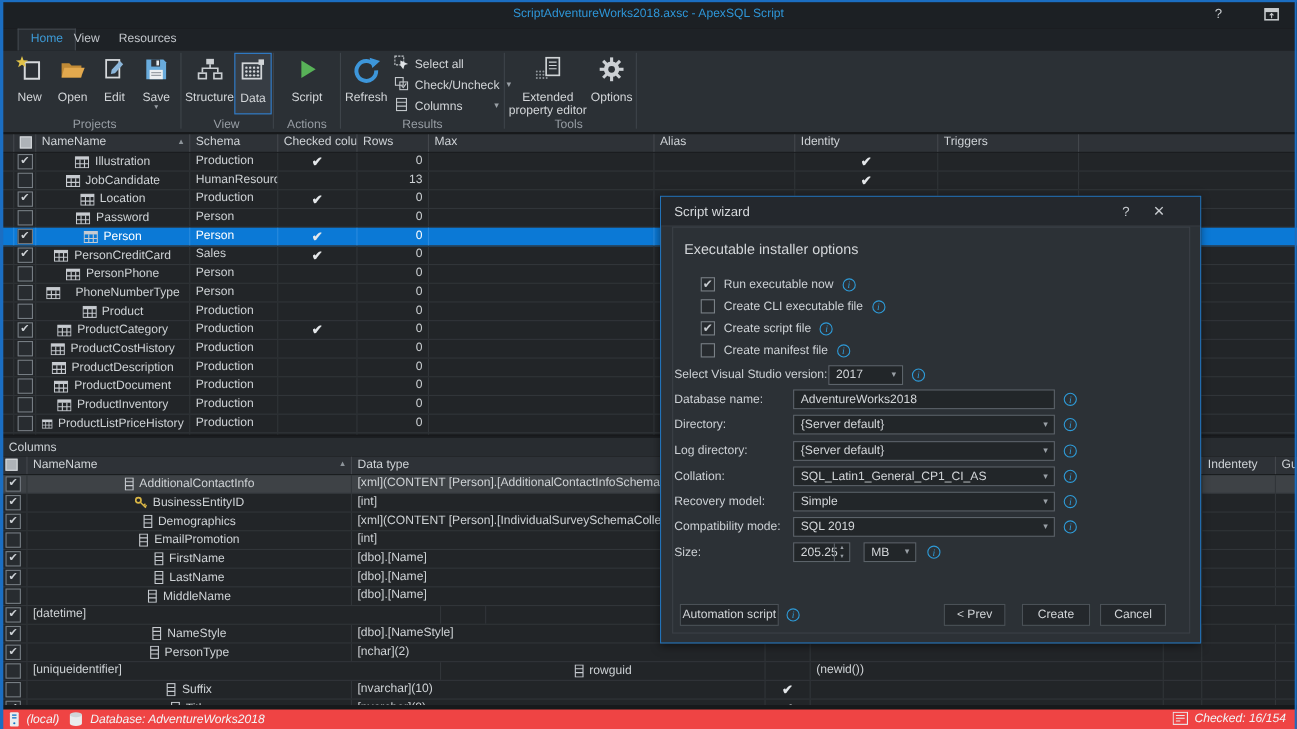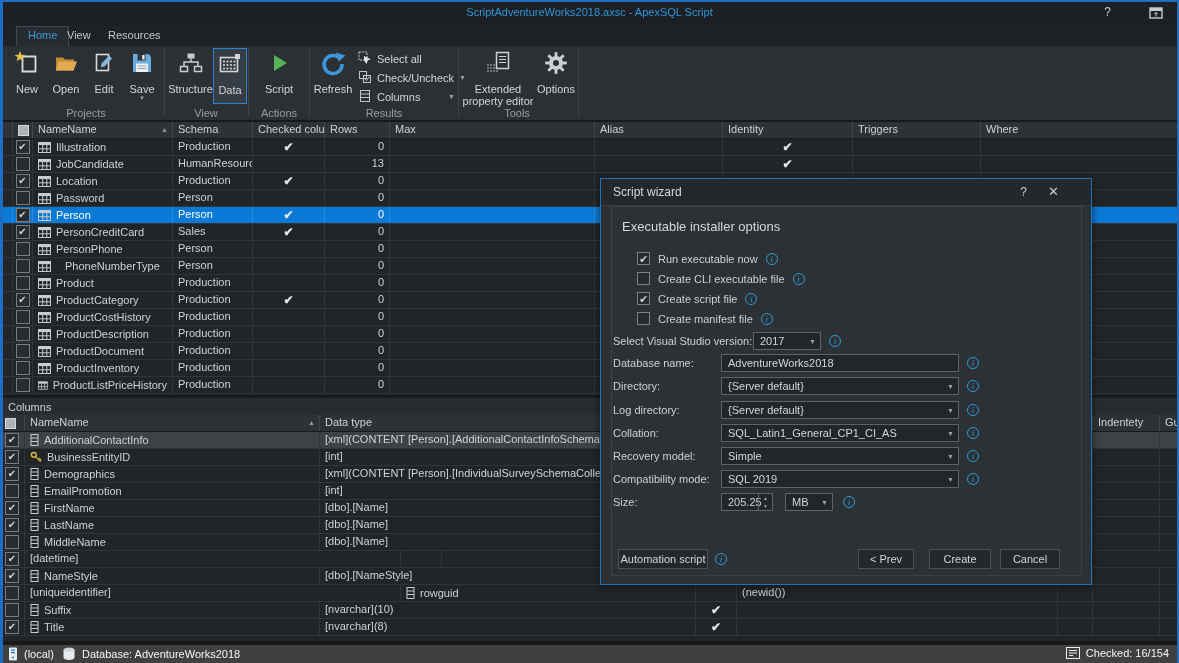--- a/index.html
+++ b/index.html
@@ -32,32 +32,32 @@
   
   .grid{position:absolute;left:0;width:1179px;background:#222528;overflow:hidden;z-index:2;}
   #main-grid{top:122px;height:273px;}
   #columns-grid{top:415px;height:226px;}
   .ghead{display:flex;height:16px;background:#2e3237;border-bottom:1px solid #191b1d;}
   .gh{position:relative;box-sizing:border-box;border-right:1px solid #43474c;padding:1px 5px 0;color:#ced2d6;overflow:hidden;white-space:nowrap;flex:none;}
   .grow{display:flex;height:16px;border-bottom:1px solid #313539;}
   .gc{box-sizing:border-box;border-right:1px solid #313539;padding:1px 5px 0;overflow:hidden;white-space:nowrap;flex:none;color:#ced2d5;}
   .gc.center{text-align:center;padding:1px 0 0;}
   .gc.right{text-align:right;}
-  .gc.namecell{display:flex;align-items:center;gap:5px;padding-top:0;}
+  .gc.namecell{display:flex;align-items:center;gap:5px;padding-top:0;justify-content:center;}
   .grow.sel{background:#0b79d6;}
   .grow.sel .gc{color:#fff;border-right-color:#2a8ade;}
   .grow.hl{background:#3e4246;}
   .cb{display:inline-block;width:12px;height:12px;background:#282c30;border:1px solid #767d83;line-height:11px;font-size:10px;color:#ced2d6;text-align:center;vertical-align:middle;}
   .cb.on::after{content:"✔";}
   .gcm{font-weight:bold;font-size:12px;color:#e4e7ea;line-height:14px;}
   .selsq{display:inline-block;width:9px;height:9px;background:#aeb3b8;border:1px solid #d4d8db;vertical-align:middle;}
   .sort{position:absolute;right:4px;top:4px;font-size:7px;color:#8e959b;}
   .paneltitle{position:absolute;left:0;top:397px;width:100%;height:18px;background:#282c30;box-sizing:border-box;padding:3px 0 0 8px;color:#ccd1d5;z-index:2;border-top:1px solid #1a1c1e;}
   
-  .statusbar{position:absolute;left:0;top:645px;width:100%;height:18px;background:#404040;z-index:40;color:#f2f5f7;}
+  .statusbar{position:absolute;left:0;top:645px;width:100%;height:18px;background:#ef4444;z-index:40;color:#f2f5f7;font-style:italic;}
   .sb-item{position:absolute;top:2px;display:flex;align-items:center;gap:6px;white-space:nowrap;}
   .sb-item.rt{right:10px;}
   
   .dialog{position:absolute;left:600px;top:178px;width:490px;height:405px;background:#2c3136;border:1px solid #2272b8;z-index:20;box-shadow:0 2px 8px rgba(0,0,0,.5);}
   .dtitle{position:absolute;left:0;top:0;width:100%;height:26px;background:#24282d;border-bottom:1px solid #383d43;}
   .dtitletext{position:absolute;left:12px;top:6px;font-size:12px;color:#d6d9dc;}
   .dhelp{position:absolute;right:64px;top:6px;color:#c9cdd1;font-size:12px;}
   .dclose{position:absolute;right:32px;top:5px;color:#c9cdd1;font-size:13px;}
   .dframe{position:absolute;left:10px;top:27px;right:9px;bottom:8px;border:1px solid #3b4046;}
   .dheading{position:absolute;left:21px;top:40px;font-size:13px;color:#d4d7da;}
@@ -257,21 +257,20 @@
         <div class="gh" style="width: 13px;"></div>
         <div class="gh center" style="width: 20px;"><span class="selsq"></span></div>
         <div class="gh" style="width: 140px;">NameName<span class="sort">▲</span></div>
         <div class="gh" style="width: 80px;">Schema</div>
         <div class="gh" style="width: 72px;">Checked columns</div>
         <div class="gh" style="width: 65px;">Rows</div>
         <div class="gh" style="width: 205px;">Max</div>
         <div class="gh" style="width: 128px;">Alias</div>
         <div class="gh" style="width: 130px;">Identity</div>
         <div class="gh" style="width: 128px;">Triggers</div>
-        <div class="gh" style="width: 198px;">Where</div>
       </div>
       <div class="grow">
         <div class="gc" style="width: 13px;"></div>
         <div class="gc center" style="width: 20px;"><span class="cb on"></span></div>
         <div class="gc namecell" style="width: 140px;">
           <svg width="13" height="11" viewBox="0 0 13 11">
             <rect x="0.5" y="0.5" width="12" height="10" fill="none" stroke="#c7cbd0"></rect>
             <rect x="0.5" y="0.5" width="12" height="2.6" fill="#c7cbd0"></rect>
             <line x1="4.7" y1="3" x2="4.7" y2="10.5" stroke="#c7cbd0"></line>
             <line x1="8.8" y1="3" x2="8.8" y2="10.5" stroke="#c7cbd0"></line>
@@ -754,20 +753,37 @@
         <div class="gc center" style="width: 25px;"><span class="cb on"></span></div>
         <div class="gc namecell" style="width: 295px;">
           <svg width="9" height="12" viewBox="0 0 9 12">
             <rect x="1" y="0.5" width="7" height="11" fill="none" stroke="#c7cbd0"></rect>
             <line x1="1" y1="4" x2="8" y2="4" stroke="#c7cbd0"></line>
             <line x1="1" y1="7.5" x2="8" y2="7.5" stroke="#c7cbd0"></line>
           </svg>
           <span>NameStyle</span>
         </div>
         <div class="gc" style="width: 376px;">[dbo].[NameStyle]</div>
+        <div class="gc center" style="width: 41px;"></div>
+        <div class="gc" style="width: 321px;"></div>
+        <div class="gc" style="width: 35px;"></div>
+        <div class="gc" style="width: 67px;"></div>
+        <div class="gc" style="width: 19px;"></div>
+      </div>
+      <div class="grow">
+        <div class="gc center" style="width: 25px;"><span class="cb on"></span></div>
+        <div class="gc namecell" style="width: 295px;">
+          <svg width="9" height="12" viewBox="0 0 9 12">
+            <rect x="1" y="0.5" width="7" height="11" fill="none" stroke="#c7cbd0"></rect>
+            <line x1="1" y1="4" x2="8" y2="4" stroke="#c7cbd0"></line>
+            <line x1="1" y1="7.5" x2="8" y2="7.5" stroke="#c7cbd0"></line>
+          </svg>
+          <span>PersonType</span>
+        </div>
+        <div class="gc" style="width: 376px;">[nchar](2)</div>
         <div class="gc center" style="width: 41px;"></div>
         <div class="gc" style="width: 321px;"></div>
         <div class="gc" style="width: 35px;"></div>
         <div class="gc" style="width: 67px;"></div>
         <div class="gc" style="width: 19px;"></div>
       </div>
       <div class="grow">
         <div class="gc center" style="width: 25px;"><span class="cb"></span></div>
         <div class="gc" style="width: 376px;">[uniqueidentifier]</div>
         <div class="gc namecell" style="width: 295px;">

